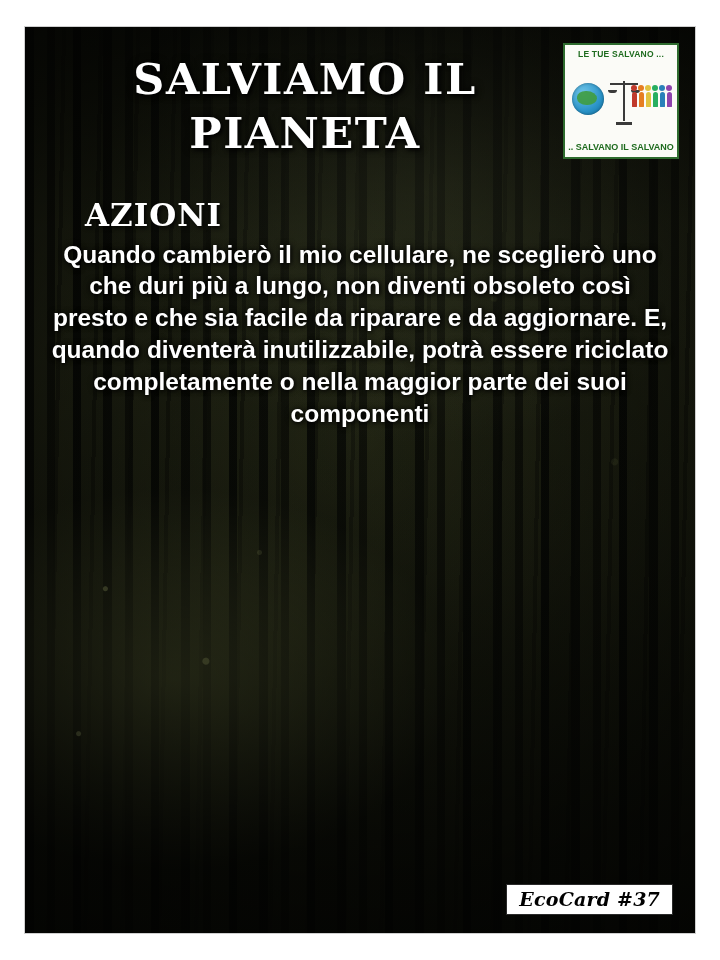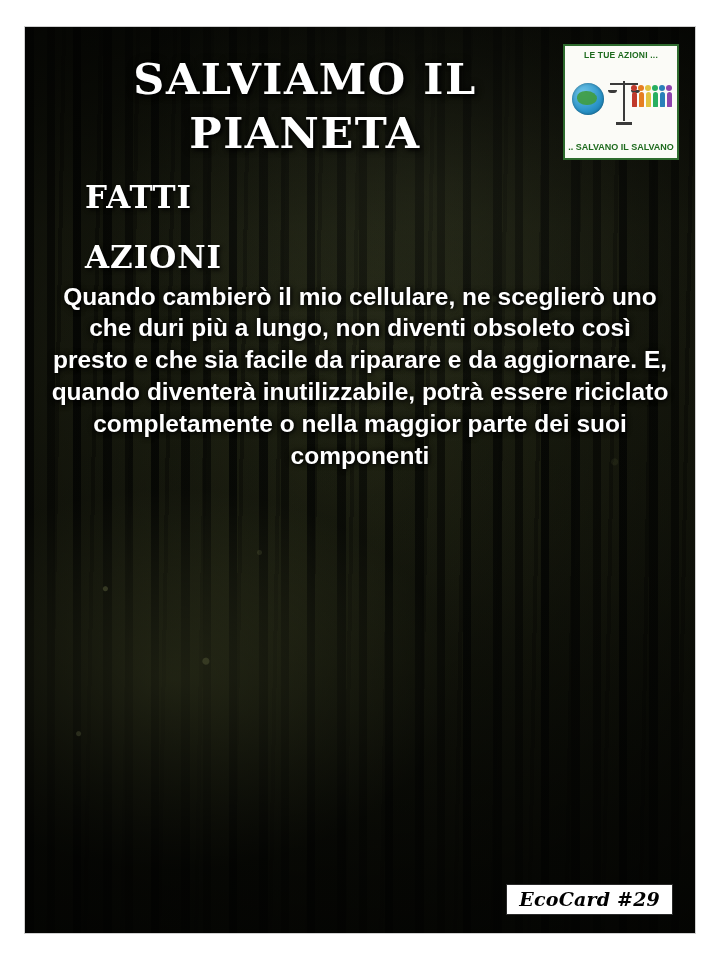--- a/index.html
+++ b/index.html
@@ -79,21 +79,21 @@
     height: 100%;
     box-sizing: border-box;
     padding: 12px 16px 14px 16px;
     display: flex;
     flex-direction: column;
   }
 
   
   .header {
     display: flex;
-    align-items: center;
+    align-items: flex-start;
     justify-content: space-between;
     gap: 8px;
   }
 
   .main-title {
     flex: 1;
     text-align: center;
     color: #ffffff;
     font-family: "DejaVu Serif", serif;
     font-weight: bold;
@@ -278,21 +278,21 @@
 <body>
 
 <div class="card">
   <div class="photo">
     <div class="content">
 
       <div class="header">
         <div class="main-title">Salviamo il Pianeta</div>
 
         <div class="logo">
-          <div class="logo-top">LE TUE AZIONI ...</div>
+          <div class="logo-top">LE TUE SALVANO ...</div>
           <div class="logo-mid">
             <div class="globe"></div>
             <div class="scale">
               <div class="post"></div>
               <div class="beam"></div>
               <div class="pan left"></div>
               <div class="pan right"></div>
               <div class="base"></div>
             </div>
             <div class="people">
@@ -320,29 +320,28 @@
                   <span class="head"></span>
                   <span class="body"></span>
                 </div>
             </div>
           </div>
           <div class="logo-bottom">.. SALVANO IL SALVANO</div>
         </div>
       </div>
 
       <div class="section">
-        <div class="section-heading">Fatti</div>
       </div>
 
       <div class="section" style="">
         <div class="section-heading">Azioni</div>
         <p class="section-body">Quando cambierò il mio cellulare, ne sceglierò uno che duri più a lungo, non diventi obsoleto così presto e che sia facile da riparare e da aggiornare. E, quando diventerà inutilizzabile, potrà essere riciclato completamente o nella maggior parte dei suoi componenti</p>
       </div>
 
       <div class="spacer"></div>
 
       <div class="footer">
-        <div class="badge">EcoCard #29</div>
+        <div class="badge">EcoCard #37</div>
       </div>
 
     </div>
   </div>
 </div>
 
 </body></html>

